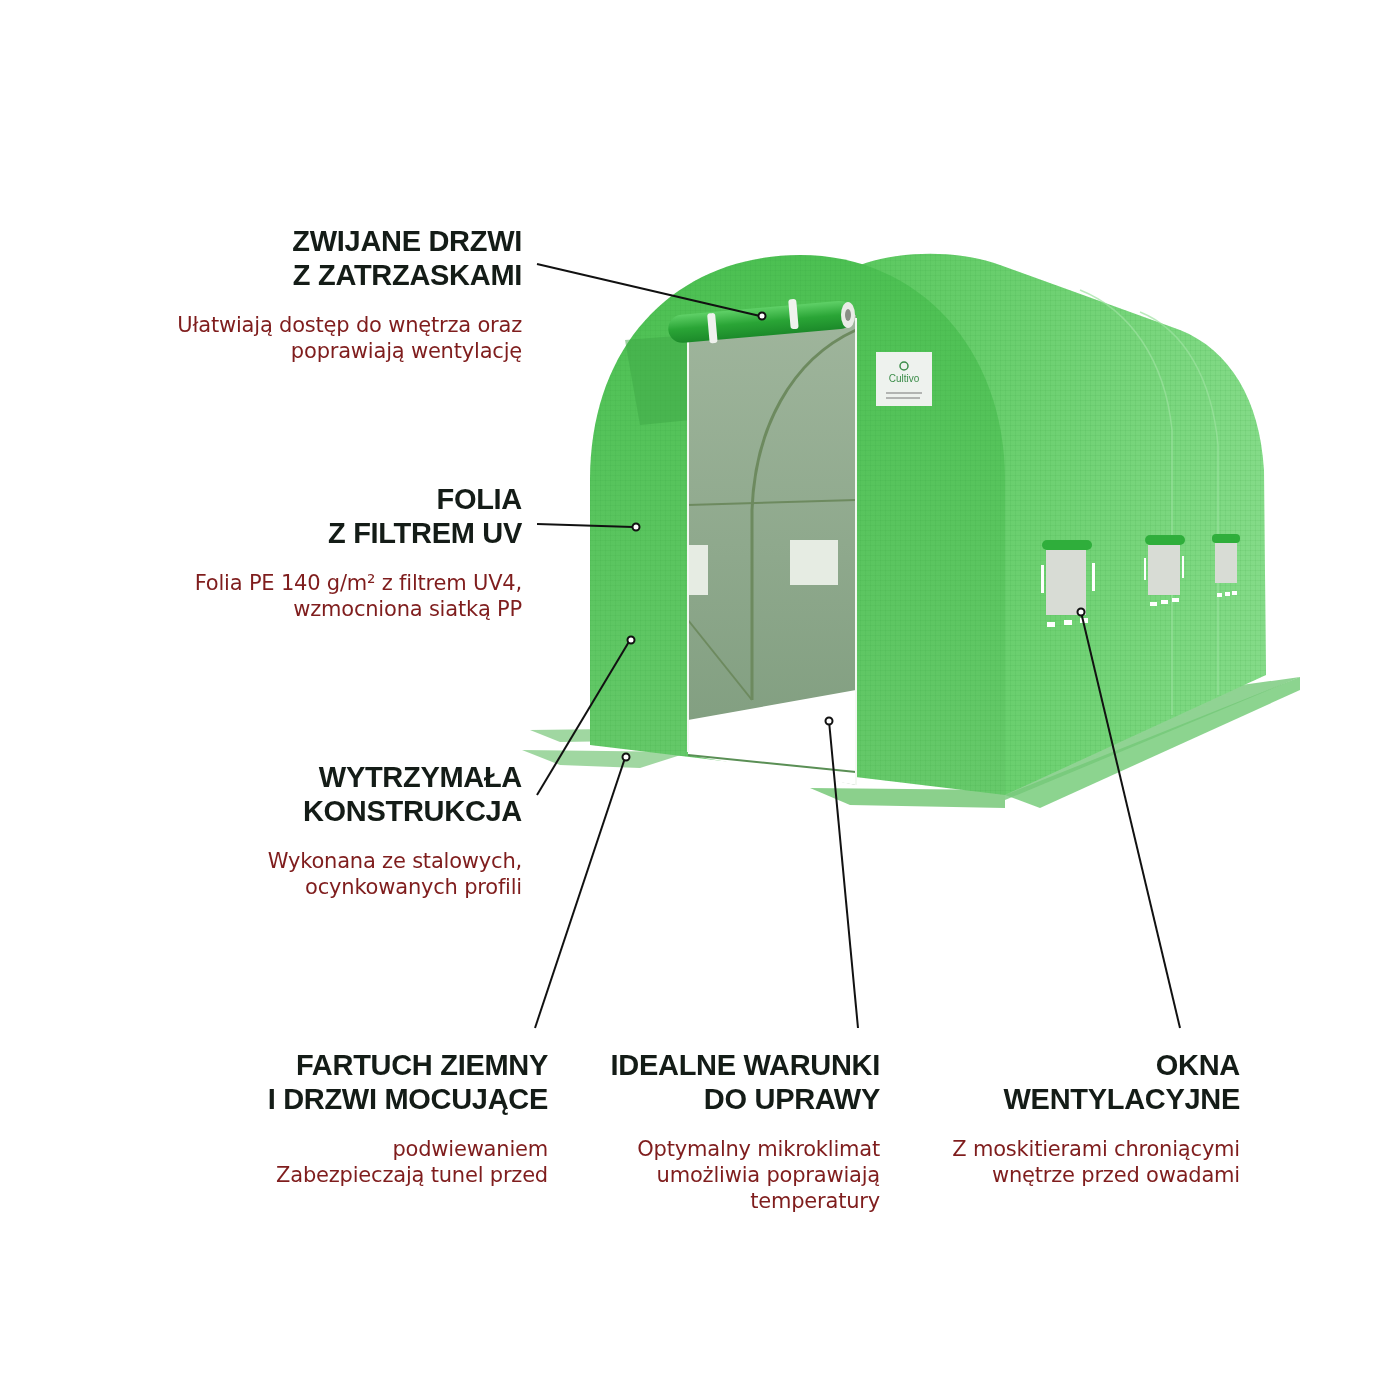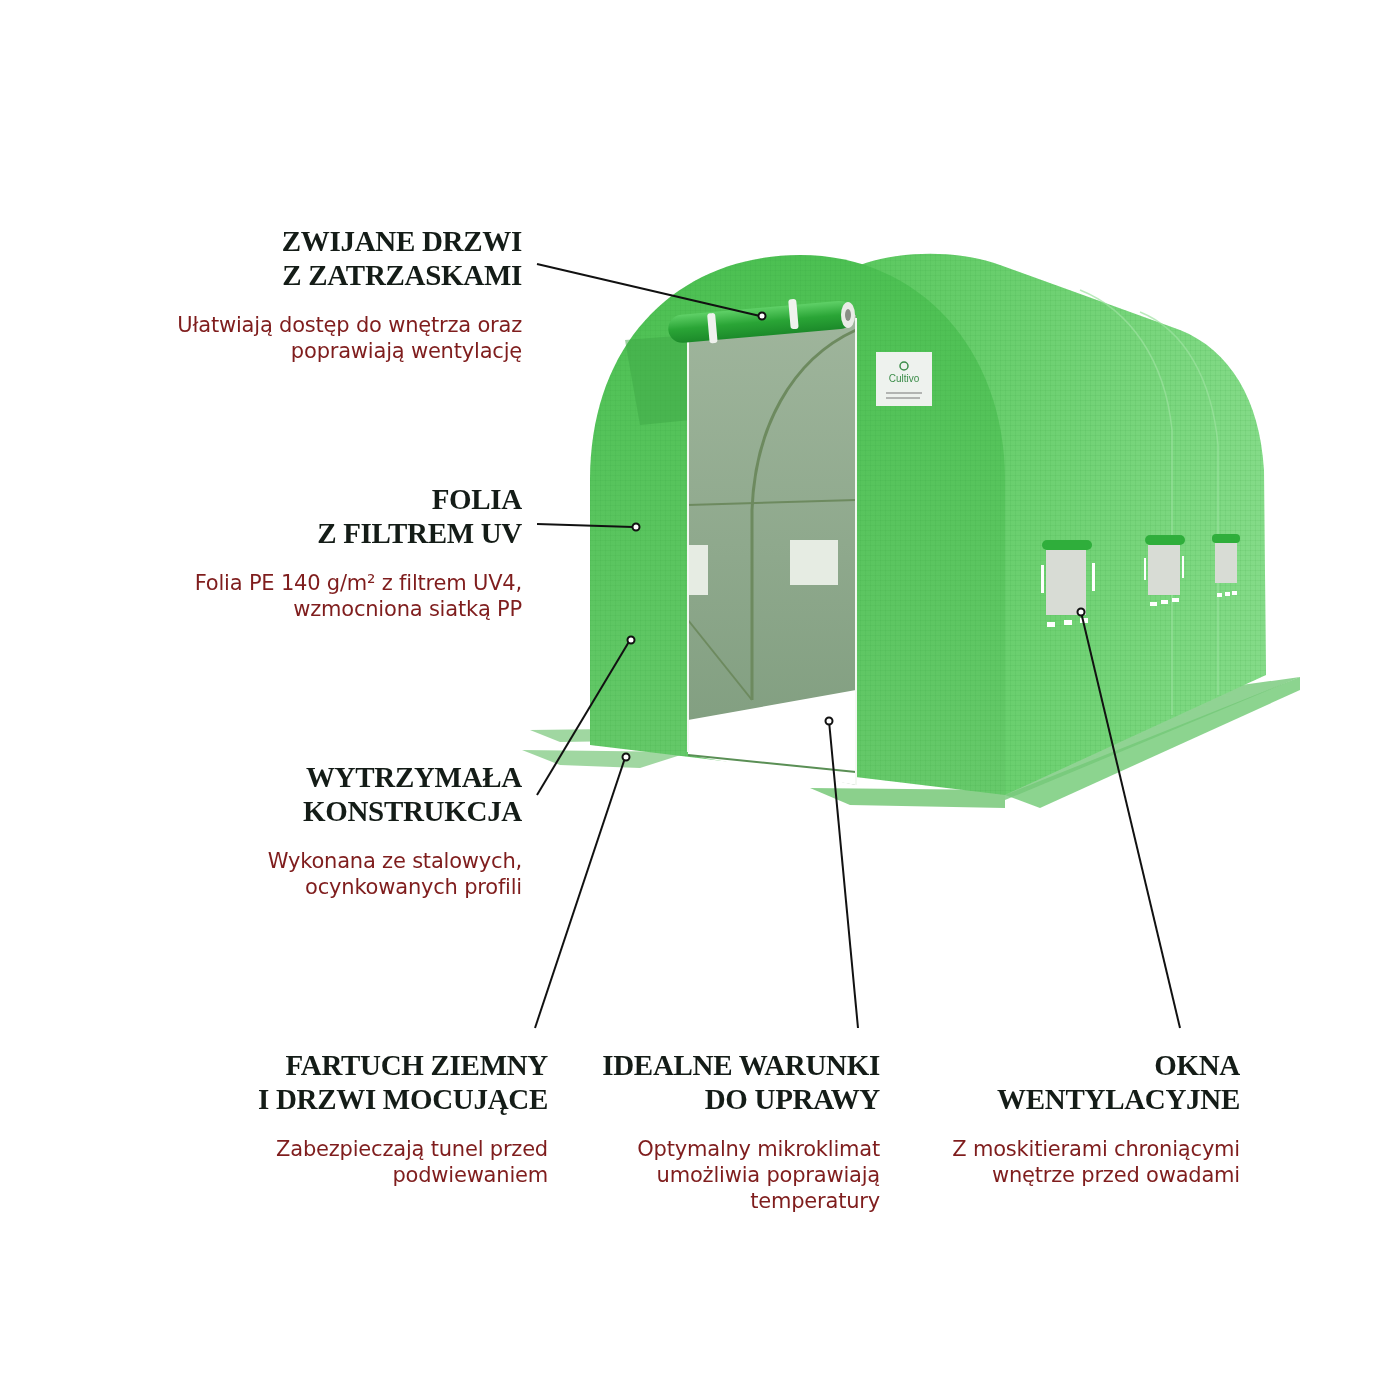--- a/index.html
+++ b/index.html
@@ -2,21 +2,21 @@
 <html><head>
   <meta charset="utf-8">
   <style>
     html, body { margin: 0; padding: 0; }
     body {
       width: 1400px; height: 1400px; background: #ffffff; position: relative; overflow: hidden;
       font-family: "Liberation Sans", "DejaVu Sans", sans-serif; color: #16201a;
     }
     .callout { position: absolute; text-align: right; }
     .callout .title {
-      font-family: Liberation Serif, serif;
+      font-family: Liberation Sans, sans-serif;
       font-weight: bold; font-size: 29px; line-height: 34px; letter-spacing: -0.3px; color: #141c17;
     }
     .callout .desc {
       margin-top: 20px; font-size: 21px; line-height: 26px; color: #7f1d1d;
       font-family: "DejaVu Sans", "Liberation Sans", sans-serif; font-weight: normal; letter-spacing: -0.2px;
     }
     .title span, .desc span { display: block; white-space: nowrap; }
     #scene { position: absolute; left: 0; top: 0; }
   </style>
 </head>
@@ -185,22 +185,22 @@
     <span>ocynkowanych profili</span>
   </div>
 </div>
 
 <div class="callout" style="right:852px; top:1048px;">
   <div class="title">
     <span>FARTUCH ZIEMNY</span>
     <span>I DRZWI MOCUJĄCE</span>
   </div>
   <div class="desc">
+    <span>podwiewaniem</span>
     <span>Zabezpieczają tunel przed</span>
-    <span>podwiewaniem</span>
   </div>
 </div>
 
 <div class="callout" style="right:520px; top:1048px;">
   <div class="title">
     <span>IDEALNE WARUNKI</span>
     <span>DO UPRAWY</span>
   </div>
   <div class="desc">
     <span>Optymalny mikroklimat</span>

